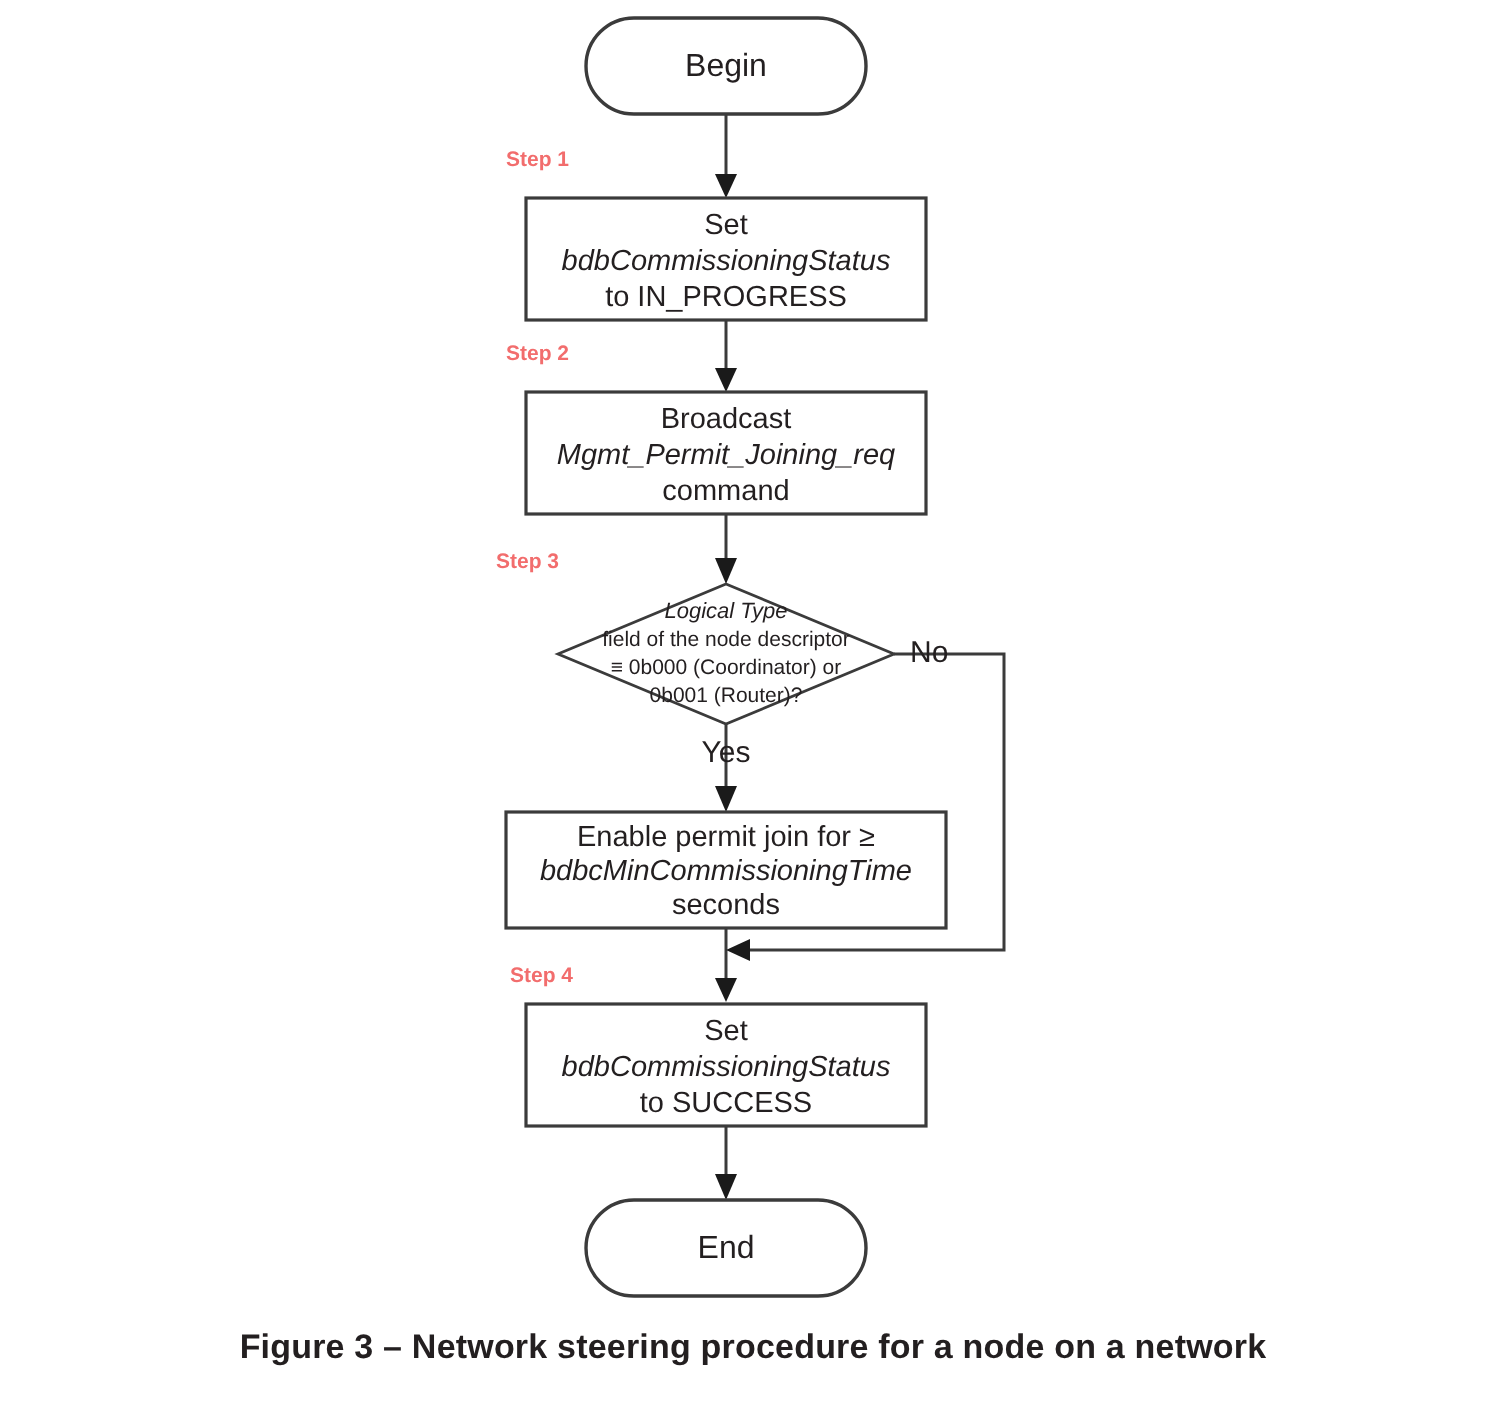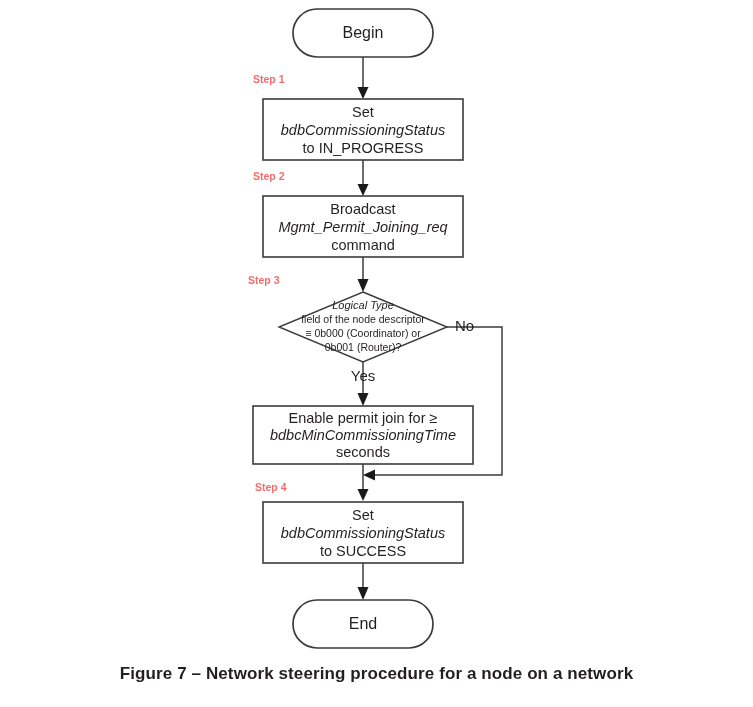--- a/index.html
+++ b/index.html
@@ -208,15 +208,15 @@
       <text class="node-text" x="363" y="552">to SUCCESS</text>
     </g>
 
     <g>
       <rect class="terminator-shape" x="293" y="600" width="140" height="48" rx="24" ry="24"></rect>
       <text class="terminator-text" x="363" y="625">End</text>
     </g>
 
   </svg>
 
-  <div id="figure-caption">Figure 7 – Network steering procedure for a node on a network</div>
+  <div id="figure-caption">Figure 3 – Network steering procedure for a node on a network</div>
 
 </div>
 
 </body></html>

